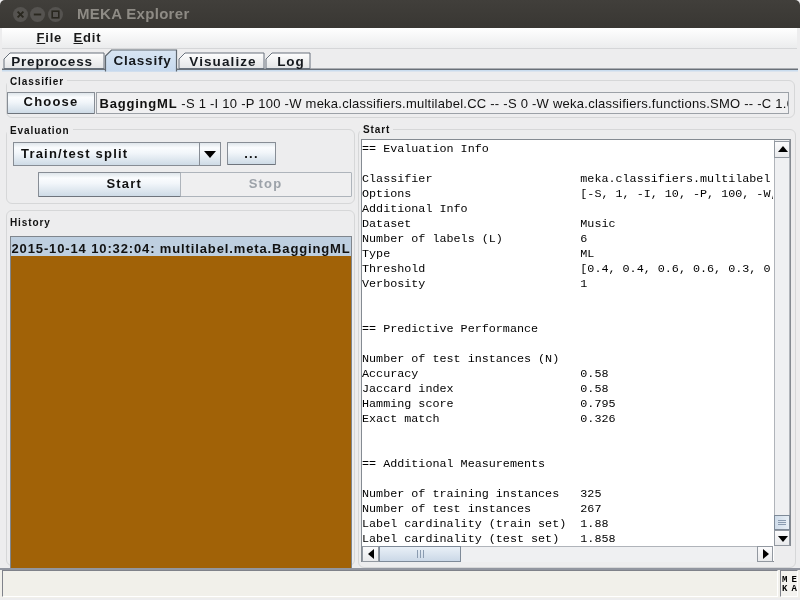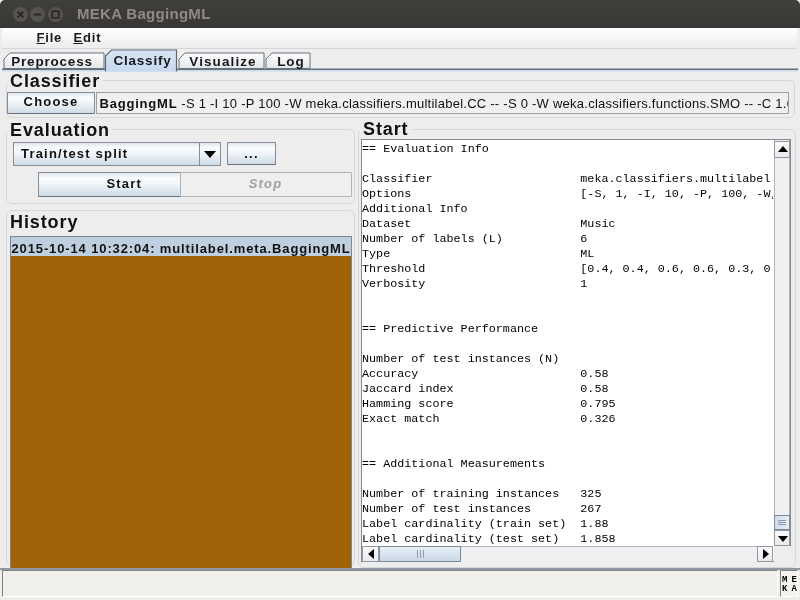--- a/index.html
+++ b/index.html
@@ -8,24 +8,24 @@
 
 .titlebar{left:0;top:0;width:800px;height:28px;background:linear-gradient(#413F3B,#393733);border-radius:5px 5px 0 0;}
 .tbtn{position:absolute;top:7px;width:15px;height:15px;border-radius:50%;background:#555350;}
 .tbtn svg{position:absolute;left:0;top:0;}
 .title{position:absolute;left:77px;top:5px;font-size:15px;font-weight:bold;color:#8E8B85;letter-spacing:0.3px;}
 
 .menubar{left:1.5px;top:28px;width:795px;height:20px;background:linear-gradient(#FFFFFF,#EBECED);border-bottom:1px solid #D5D6D8;font-size:13px;font-weight:bold;color:#1A1A1A;}
 .menubar span{position:absolute;top:2px;margin-left:28px;}
 
 .group{border:1px solid #D6D7D8;border-radius:6px;}
-.gtitle{position:absolute;font-size:18px;font-weight:bold;letter-spacing:0.9px;color:#111;background:#EDEDEE;padding:0 3px;line-height:13px;}
+.gtitle{position:absolute;font-size:10px;font-weight:bold;letter-spacing:0.9px;color:#111;background:#EDEDEE;padding:0 3px;line-height:13px;}
 
 .btn{border:1px solid #878D95;border-bottom-color:#6E747C;border-radius:1px;background:linear-gradient(180deg,#DFE6EB 0%,#FAFCFE 22%,#F2F6FA 45%,#CEDBE6 100%);font-size:13px;font-weight:bold;letter-spacing:1.2px;color:#111;text-align:center;box-sizing:border-box;}
-.btn.dis{background:#EFEFF0;border:1px solid #AEB4BB;color:#9CA2A9;font-style:italic;}
+.btn.dis{background:#EFEFF0;border:1px solid #AEB4BB;color:#9CA2A9;}
 
 .combo{box-sizing:border-box;border:1px solid #878D95;background:linear-gradient(180deg,#DFE6EB 0%,#FAFCFE 22%,#F2F6FA 45%,#CEDBE6 100%);}
 .tri-d{width:0;height:0;border-left:6px solid transparent;border-right:6px solid transparent;border-top:7px solid #000;}
 .tri-u{width:0;height:0;border-left:5px solid transparent;border-right:5px solid transparent;border-bottom:6px solid #000;}
 .tri-dn{width:0;height:0;border-left:5px solid transparent;border-right:5px solid transparent;border-top:6px solid #000;}
 .tri-l{width:0;height:0;border-top:5px solid transparent;border-bottom:5px solid transparent;border-right:6px solid #000;}
 .tri-r{width:0;height:0;border-top:5px solid transparent;border-bottom:5px solid transparent;border-left:6px solid #000;}
 
 .sbtn{box-sizing:border-box;border:1px solid #9298A0;background:linear-gradient(180deg,#FBFBFC,#E9EAEC);}
 .thumbv{box-sizing:border-box;border:1px solid #7E8A98;background:linear-gradient(90deg,#CFDCEA,#E8EFF6);}
@@ -45,21 +45,21 @@
   <div class="tbtn" style="left:30px;">
     <svg width="15" height="15">
         <path d="M3.8 7.5 L11.2 7.5" stroke="#29271F" stroke-width="1.9" fill="none"></path>
       </svg>
   </div>
   <div class="tbtn" style="left:48px;">
     <svg width="15" height="15">
         <rect x="4.2" y="4.2" width="6.6" height="6.6" stroke="#29271F" stroke-width="1.6" fill="none"></rect>
       </svg>
   </div>
-  <div class="title">MEKA BaggingML</div>
+  <div class="title">MEKA Explorer</div>
 </div>
 
 <div class="abs menubar">
   <span style="left:7px;letter-spacing:0.8px;"><u>F</u>ile</span>
   <span style="left:44px;letter-spacing:0.8px;"><u>E</u>dit</span>
 </div>
 
 <svg class="abs" style="left:2px;top:48px;" width="796" height="24">
   <defs>
     <linearGradient id="tabg" x1="0" y1="0" x2="0" y2="1">

